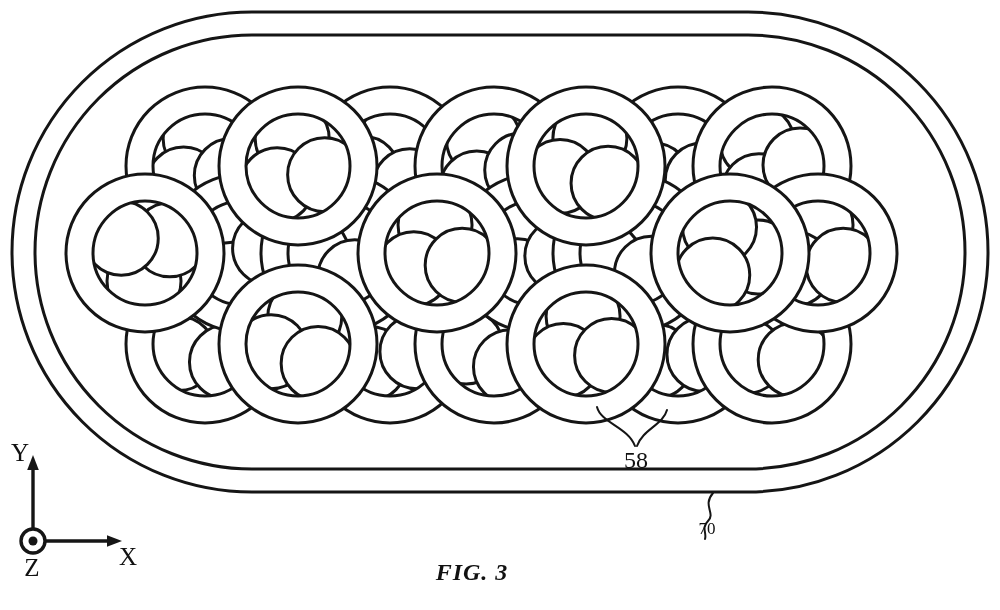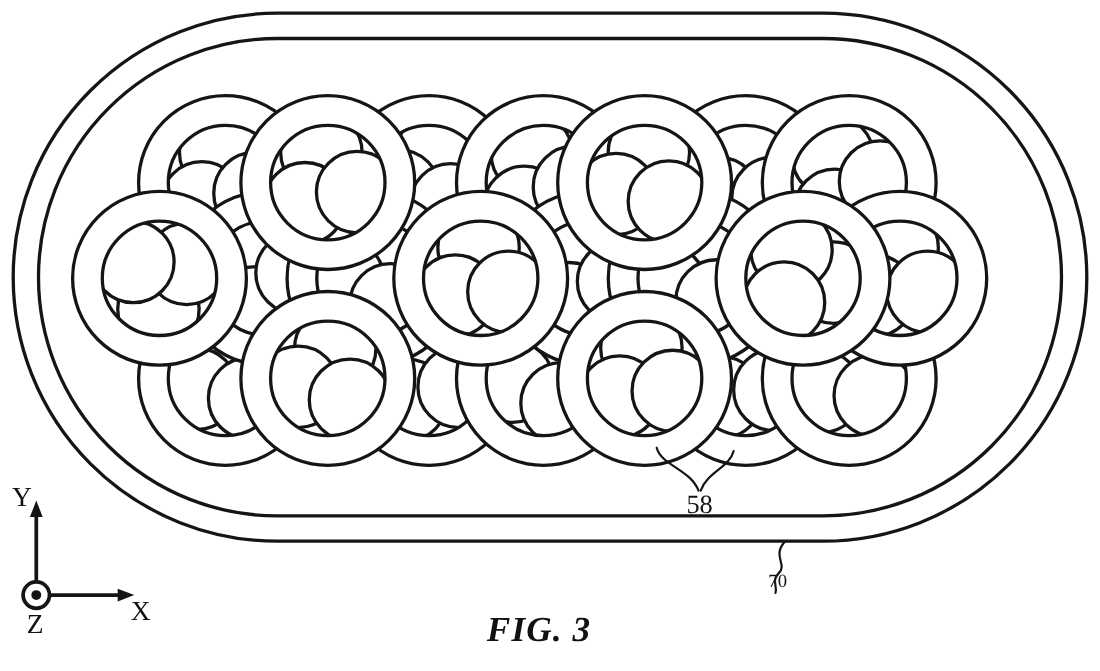--- a/index.html
+++ b/index.html
@@ -5,21 +5,21 @@
   html,body{margin:0;padding:0;background:#ffffff;}
   #stage{position:relative;width:1000px;height:610px;background:#ffffff;overflow:hidden;
          font-family:"Liberation Serif","DejaVu Serif",serif;}
   #fig-svg{position:absolute;left:0;top:0;}
   .lbl{position:absolute;transform:translate(-50%,-50%);color:#111;white-space:nowrap;}
   #label-42{left:636px;top:460px;font-size:24px;}
   #label-70{left:707px;top:529px;font-size:17px;text-align:center;}
   #axis-y-label{left:20px;top:453px;font-size:25px;}
   #axis-x-label{left:128px;top:557px;font-size:25px;}
   #axis-z-label{left:32px;top:568px;font-size:25px;}
-  #fig-caption{left:490px;top:572px;font-size:32px;font-weight:bold;font-style:italic;letter-spacing:1px;}
+  #fig-caption{left:472px;top:572px;font-size:24px;font-weight:bold;font-style:italic;letter-spacing:1px;}
 </style>
 </head>
 <body>
 
 <div id="stage">
   <svg id="fig-svg" width="1000" height="610" viewBox="0 0 1000 610">
       <defs>
         <clipPath id="cp0">
           <circle cx="205" cy="166" r="52"></circle>
         </clipPath>

